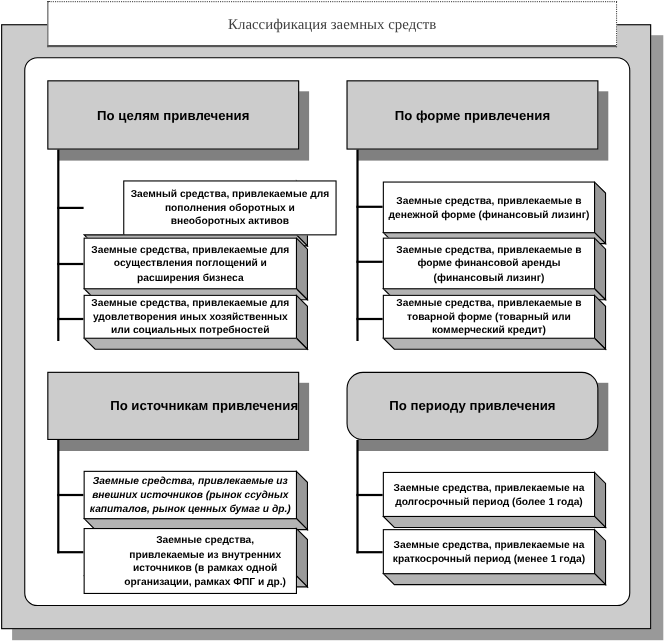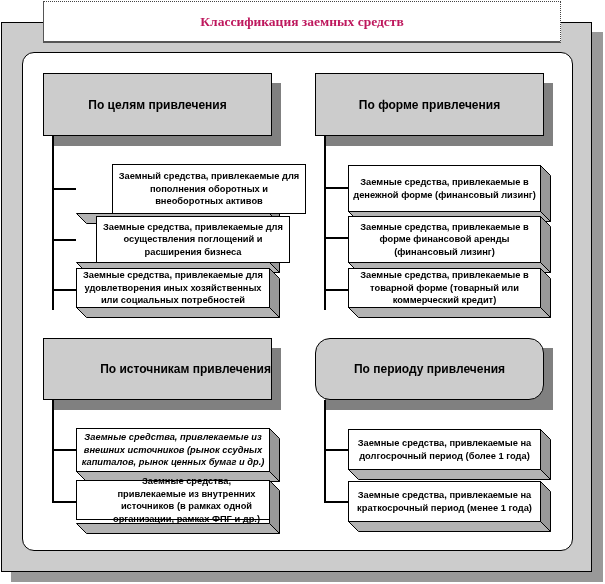--- a/index.html
+++ b/index.html
@@ -6,21 +6,21 @@
   html, body { width: 605px; height: 584px; background: #ffffff; overflow: hidden; }
   body { position: relative; font-family: "Liberation Sans", "DejaVu Sans", sans-serif; }
 
   .outer-shadow { position: absolute; left: 11px; top: 32px; width: 592px; height: 550px; background: #999999; }
   .outer-frame { position: absolute; left: 1px; top: 22px; width: 591px; height: 550px; background: #cccccc; border: 1px solid #000; }
   .inner-panel { position: absolute; left: 22px; top: 52px; width: 551px; height: 499px; background: #ffffff; border: 1px solid #000; border-radius: 12px; }
 
   .title-box { position: absolute; left: 43px; top: 1px; width: 518px; height: 42px; background: #ffffff;
     border-top: 1px dotted #444; border-right: 1px dotted #444; border-left: 1px solid #555; border-bottom: 2px solid #555;
     display: flex; align-items: center; justify-content: center; }
-  .title-text { font-family: "Liberation Serif", "DejaVu Serif", serif; font-weight: bold; font-size: 13.5px; color: #be185d; }
+  .title-text { font-family: "Liberation Serif", "DejaVu Serif", serif; font-weight: normal; font-size: 13.5px; color: #404040; }
 
   .cat-shadow { position: absolute; background: #808080; }
   .cat-box { position: absolute; background: #cccccc; border: 1px solid #000; display: flex; align-items: center; justify-content: center; }
   .cat-text { font-weight: bold; font-size: 12px; color: #000; }
 
   .vline { position: absolute; width: 2px; background: #000; }
   .hline { position: absolute; height: 2px; background: #000; }
 
   .item { position: absolute; }
   .item svg { position: absolute; left: 0; top: 0; overflow: visible; }
@@ -55,21 +55,21 @@
     </svg>
     <div class="item-face" style="width: 194px; height: 50px; margin-left: 36px;">
       <span class="item-text">Заемный средства, привлекаемые для пополнения оборотных и внеоборотных активов</span>
     </div>
 </div>
 <div class="item" style="left:76px;top:216px;">
   <svg width="205" height="58">
       <polygon points="193.5,0.5 203.5,10.5 203.5,56.5 193.5,46.5" fill="#999999" stroke="#000" stroke-width="1"></polygon>
       <polygon points="0.5,46.5 193.5,46.5 203.5,56.5 10.5,56.5" fill="#b3b3b3" stroke="#000" stroke-width="1"></polygon>
     </svg>
-    <div class="item-face" style="width: 194px; height: 47px; margin-left: 20px;">
+    <div class="item-face" style="width: 194px; height: 47px;">
       <span class="item-text">Заемные средства, привлекаемые для осуществления поглощений и расширения бизнеса</span>
     </div>
 </div>
 <div class="item" style="left:76px;top:268px;">
   <svg width="205" height="51">
       <polygon points="193.5,0.5 203.5,10.5 203.5,49.5 193.5,39.5" fill="#999999" stroke="#000" stroke-width="1"></polygon>
       <polygon points="0.5,39.5 193.5,39.5 203.5,49.5 10.5,49.5" fill="#b3b3b3" stroke="#000" stroke-width="1"></polygon>
     </svg>
     <div class="item-face" style="width: 194px; height: 40px;">
       <span class="item-text">Заемные средства, привлекаемые для удовлетворения иных хозяйственных или социальных потребностей</span>
@@ -128,21 +128,21 @@
     </svg>
     <div class="item-face" style="width: 194px; height: 44px; font-style: italic;">
       <span class="item-text">Заемные средства, привлекаемые из внешних источников (рынок ссудных капиталов, рынок ценных бумаг и др.)</span>
     </div>
 </div>
 <div class="item" style="left:76px;top:480px;">
   <svg width="205" height="55">
       <polygon points="193.5,0.5 203.5,10.5 203.5,53.5 193.5,43.5" fill="#999999" stroke="#000" stroke-width="1"></polygon>
       <polygon points="0.5,43.5 193.5,43.5 203.5,53.5 10.5,53.5" fill="#b3b3b3" stroke="#000" stroke-width="1"></polygon>
     </svg>
-    <div class="item-face" style="width: 194px; height: 40px; padding-left: 31px;">
+    <div class="item-face" style="width: 194px; height: 60px; padding-left: 31px;">
       <span class="item-text">Заемные средства, привлекаемые из внутренних источников (в рамках одной организации, рамках ФПГ и др.)</span>
     </div>
 </div>
 
 <div class="cat-shadow" style="left:325px;top:348px;width:228px;height:62px;"></div>
 <div class="cat-box" style="left:315px;top:338px;width:229px;height:62px;border-radius:15px;">
   <span class="cat-text">По периоду привлечения</span>
 </div>
 <div class="vline" style="left:324px;top:400px;height:103px;"></div>
 <div class="hline" style="left:324px;top:449px;width:24px;"></div>

